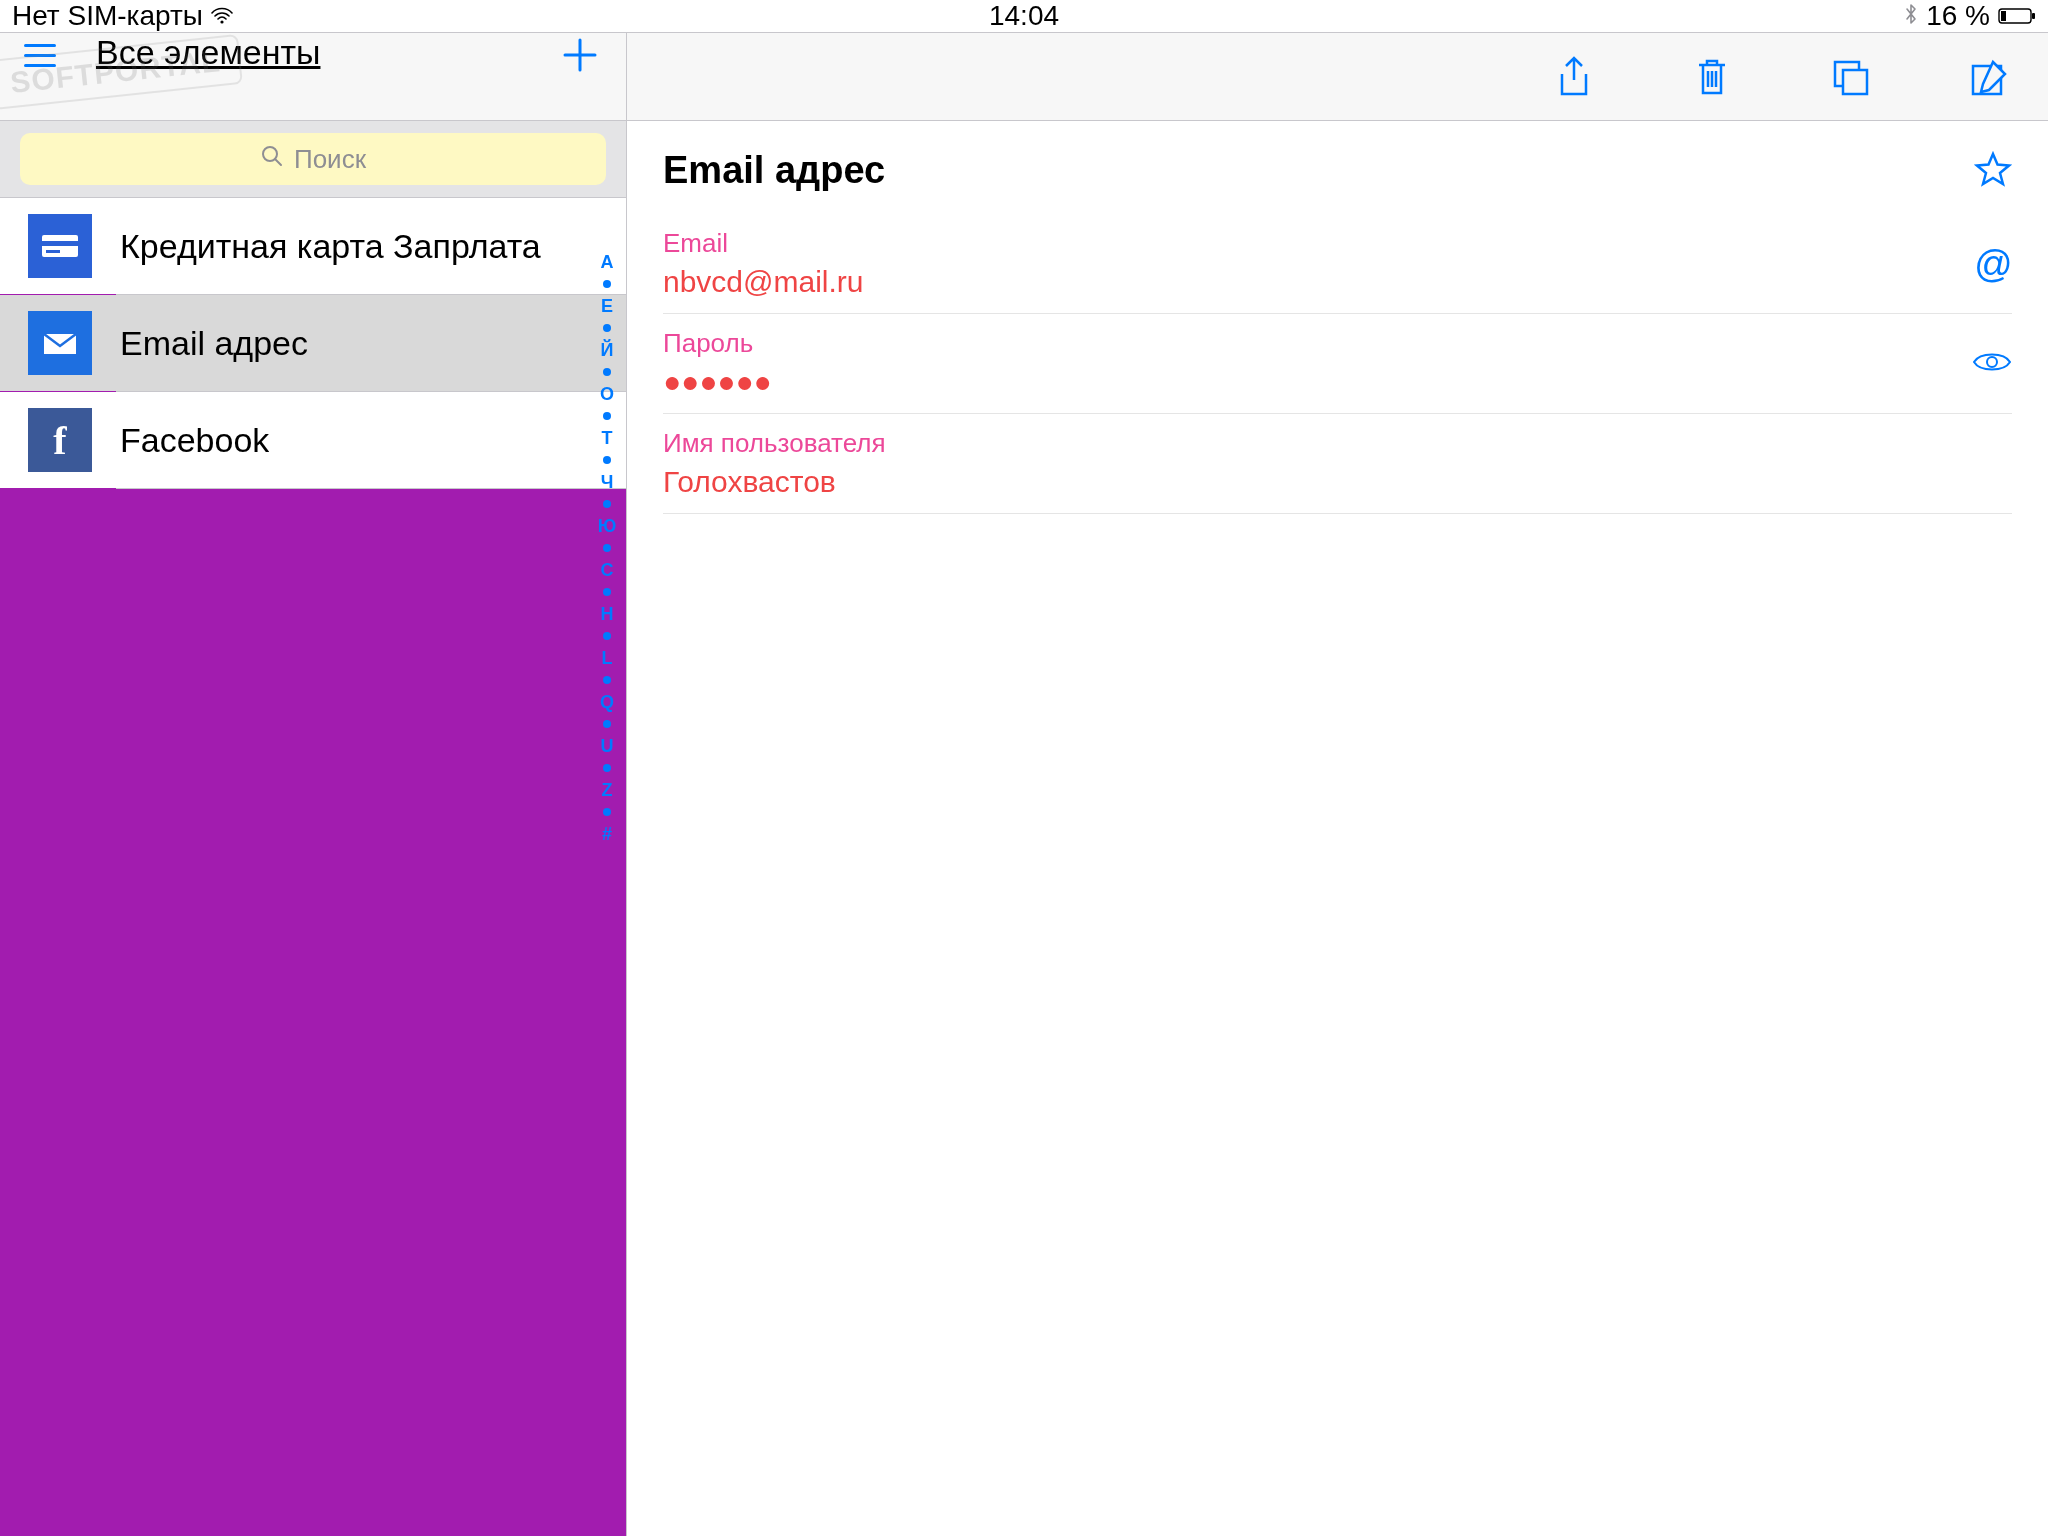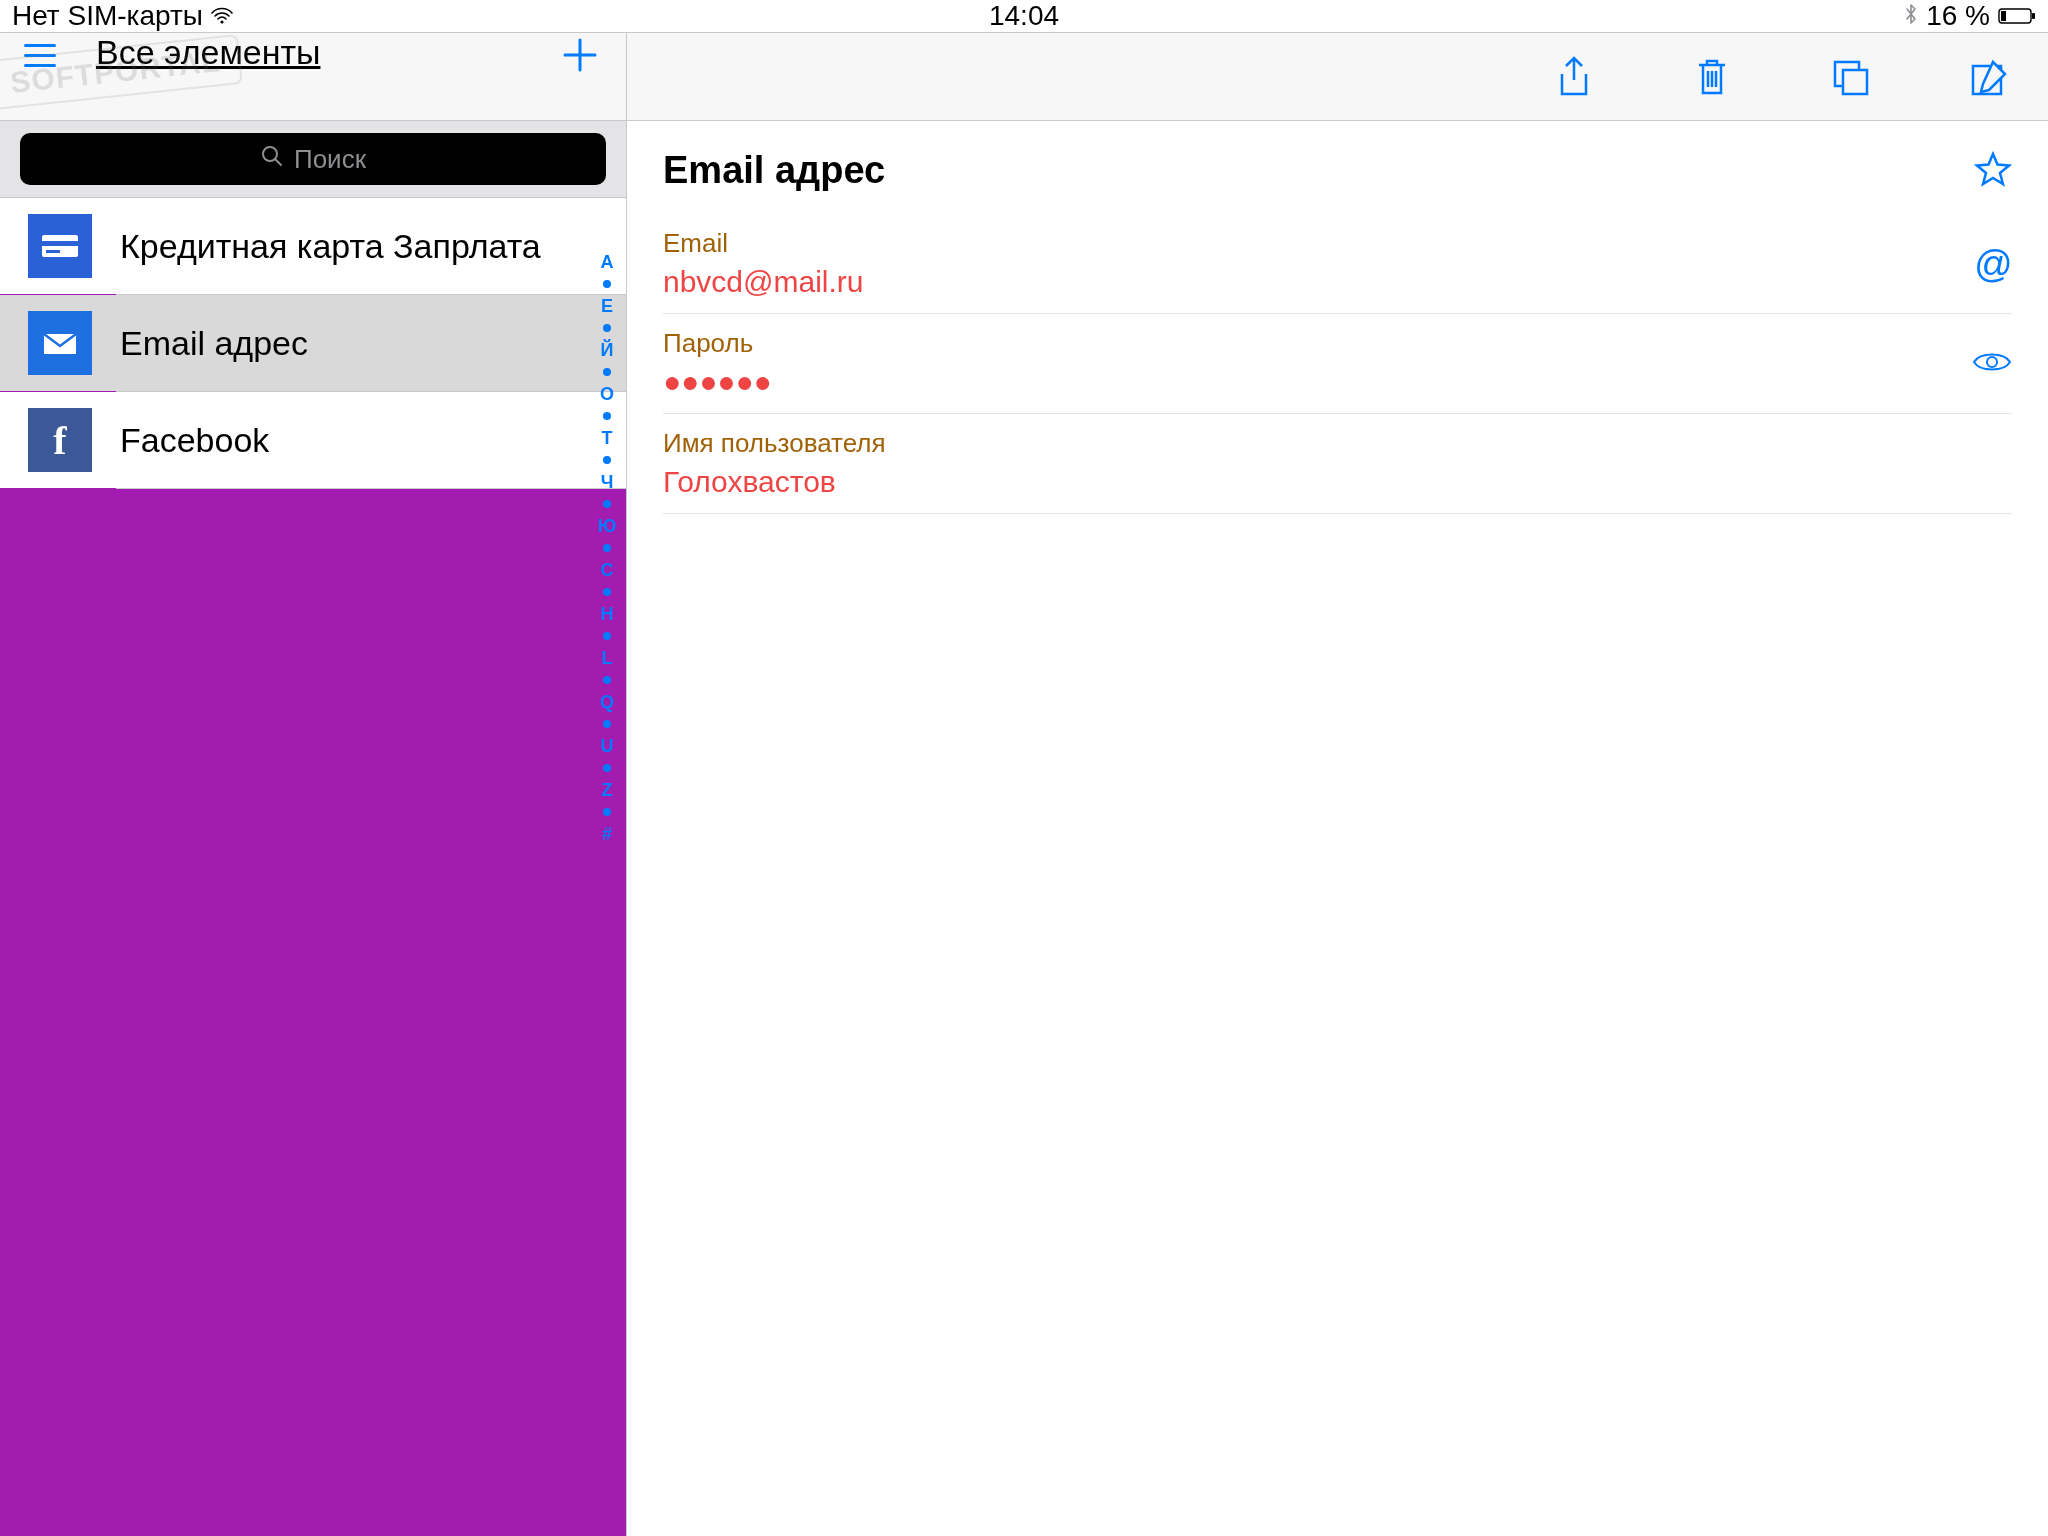--- a/index.html
+++ b/index.html
@@ -16,21 +16,21 @@
 .content{flex:1;display:flex;flex-direction:column;background:#fff;}
 
 .sb-header{height:88px;display:flex;padding:0 24px;background:#f7f7f7;border-bottom:1px solid #c8c7cc;text-decoration:underline;}
 .menu-btn{width:44px;height:44px;display:flex;flex-direction:column;justify-content:center;gap:7px;cursor:pointer;}
 .menu-btn span{display:block;height:3px;width:32px;background:#007aff;border-radius:2px;}
 .sb-title{font-size:34px;font-weight:500;margin-left:28px;flex:1;white-space:nowrap;}
 .add-btn{width:44px;height:44px;display:flex;align-items:center;justify-content:center;cursor:pointer;}
 .add-btn svg{stroke:#007aff;}
 
 .search-row{padding:12px 20px;background:#e4e4e6;border-bottom:1px solid #c8c7cc;}
-.search-field{display:flex;align-items:center;justify-content:center;height:52px;background:#000000;border-radius:10px;gap:10px;color:#8e8e93;font-size:26px;}
+.search-field{display:flex;align-items:center;justify-content:center;height:52px;background:#fef9c3;border-radius:10px;gap:10px;color:#8e8e93;font-size:26px;}
 
 .item-list{flex:1;overflow:hidden;position:relative;background:#a21caf;}
 .item{display:flex;align-items:center;height:96px;padding-left:28px;cursor:pointer;background:#fff;}
 .item-divider{height:1px;background:#c8c7cc;margin-left:116px;}
 .item.selected{background:#d9d9d9;}
 .item-icon{width:64px;height:64px;display:flex;align-items:center;justify-content:center;margin-right:28px;flex-shrink:0;}
 .item-icon.card{background:#2b61d6;}
 .item-icon.mail{background:#1e6fe0;}
 .item-icon.fb{background:#3b5998;}
 .item-label{font-size:34px;font-weight:300;color:#000;white-space:nowrap;overflow:hidden;}
@@ -41,21 +41,21 @@
 
 .c-header{height:88px;display:flex;align-items:center;justify-content:flex-end;padding:0 36px;gap:90px;background:#f7f7f7;border-bottom:1px solid #c8c7cc;}
 .c-header .tb-btn{width:48px;height:48px;display:flex;align-items:center;justify-content:center;cursor:pointer;}
 .c-header svg{stroke:#007aff;fill:none;stroke-width:2.5;}
 
 .detail{padding:28px 36px;}
 .detail-title-row{display:flex;align-items:center;justify-content:space-between;margin-bottom:22px;}
 .detail-title{font-size:38px;font-weight:600;}
 .star-btn svg{stroke:#007aff;fill:none;stroke-width:2.5;}
 .field{padding:14px 0;border-bottom:1px solid #e5e5e5;position:relative;}
-.field-label{font-size:26px;color:#a16207;margin-bottom:6px;}
+.field-label{font-size:26px;color:#ec4899;margin-bottom:6px;}
 .field-value{font-size:30px;color:#ef4444;}
 .field .trail{position:absolute;right:0;top:50%;transform:translateY(-50%);}
 .at-icon{font-size:38px;color:#007aff;font-style:italic;}
 .eye-icon svg{stroke:#007aff;fill:none;stroke-width:2;}
 
 .watermark{position:absolute;left:-10px;top:14px;transform:rotate(-6deg);opacity:0.18;border:2px solid #888;border-radius:8px;padding:6px 18px;font-size:30px;color:#666;font-weight:700;letter-spacing:1px;pointer-events:none;}
 </style>
 </head>
 <body>
 

